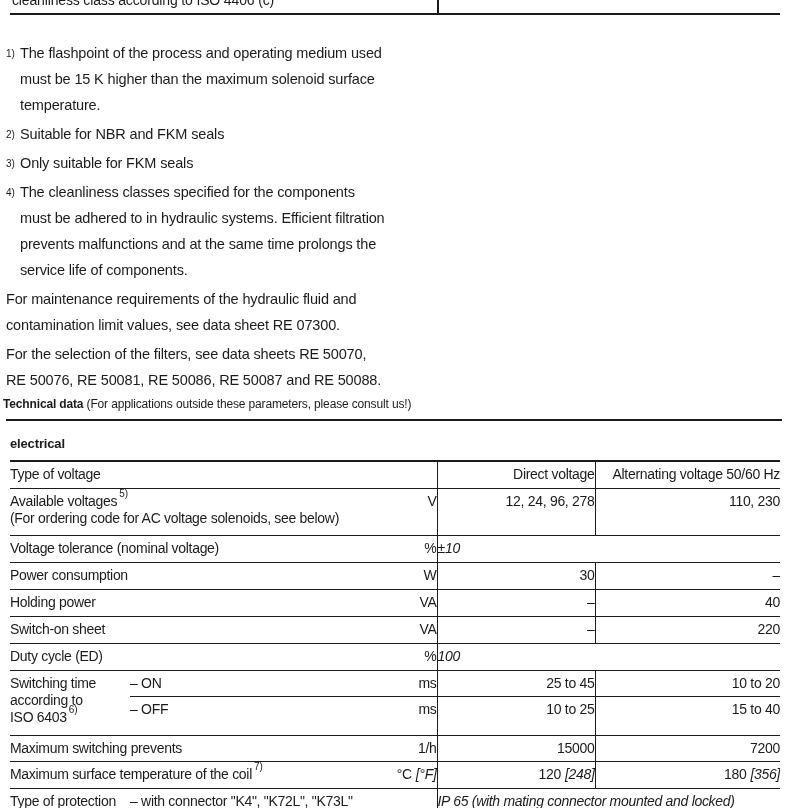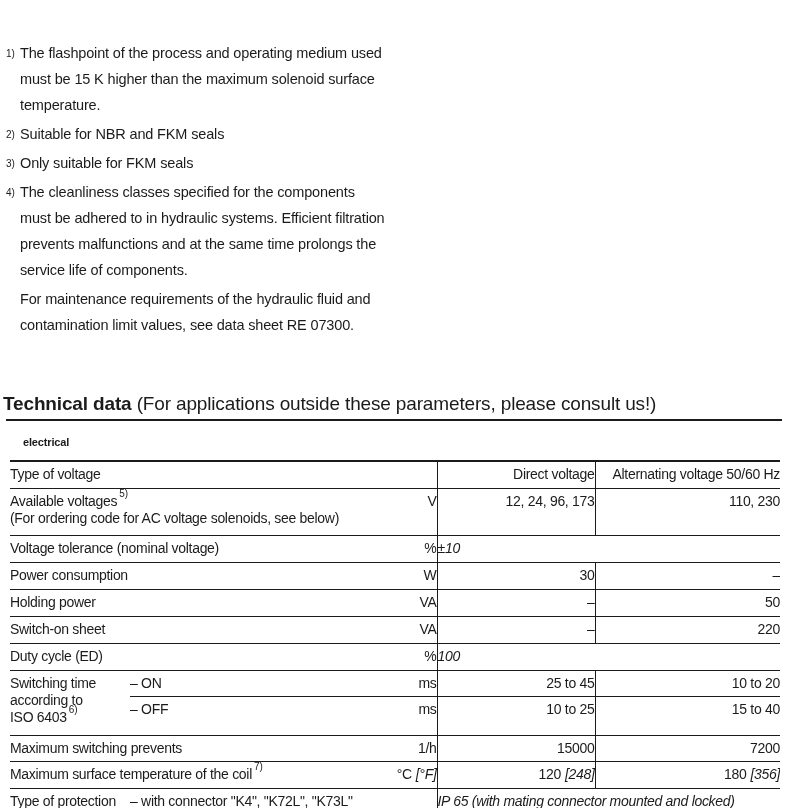--- a/index.html
+++ b/index.html
@@ -17,27 +17,27 @@
     border-bottom: 2px solid #1b1b1b; overflow: hidden;
   }
   .top-frag-label { position: absolute; left: 2px; top: -8px; font-size: 14px; white-space: nowrap; }
   .top-frag-divider { position: absolute; left: 427px; top: 0; width: 2px; height: 13px; background: #1b1b1b; }
 
   
   .footnotes { position: absolute; left: 6px; top: 40px; width: 480px; font-size: 14.5px; line-height: 26px; }
   .fn { position: relative; padding-left: 14px; margin-bottom: 3px; }
   .fn-marker { position: absolute; left: 0; top: 1px; font-size: 10px; }
   .pre { white-space: pre-line; }
-  .note-para { margin: 0 0 3px 14px; }
+  .note-para { margin: 0 0 3px 0; }
 
   
-  .tech-heading { position: absolute; left: 3px; top: 391px; font-size: 19px; line-height: 26px; white-space: nowrap; }
+  .tech-heading { position: absolute; left: 3px; top: 391px; font-size: 12px; line-height: 26px; white-space: nowrap; }
   .tech-heading .bold { font-weight: bold; }
   .heading-rule { position: absolute; left: 6px; top: 419px; width: 776px; height: 2px; background: #1b1b1b; }
-  .section-title { position: absolute; left: 23px; top: 436px; font-size: 11px; font-weight: bold; }
+  .section-title { position: absolute; left: 10px; top: 436px; font-size: 13px; font-weight: bold; }
 
   
   .tech-table {
     position: absolute; left: 10px; top: 460px; width: 770px;
     border-collapse: collapse; table-layout: fixed;
     font-size: 14px; letter-spacing: -0.3px;
     border-top: 2px solid #1b1b1b;
   }
   .tech-table td { vertical-align: top; padding: 4px 0 2px 0; line-height: 17px; overflow: hidden; }
   .tech-table tr.rl > td { border-top: 1.5px solid #1b1b1b; }
@@ -49,20 +49,24 @@
   .span-val { text-align: left; padding-left: 8px; font-style: italic; }
   .prot-label { padding-top: 10px; }
   sup.fnsup { font-size: 10px; position: relative; top: -3px; line-height: 0; margin-left: 2px; letter-spacing: 0; }
   .it { font-style: italic; margin-left: 4px; }
 </style>
 </head>
 <body>
 
 <div class="page">
 
+  <div class="top-frag">
+    <div class="top-frag-label">cleanliness class according to ISO 4406 (c)</div>
+    <div class="top-frag-divider"></div>
+  </div>
 
   <div class="footnotes">
     <div class="fn">
       <span class="fn-marker">1)</span>
       <div class="pre">The flashpoint of the process and operating medium used
 must be 15 K higher than the maximum solenoid surface
 temperature.</div>
     </div>
     <div class="fn">
       <span class="fn-marker">2)</span>
@@ -74,20 +78,22 @@
     </div>
     <div class="fn">
       <span class="fn-marker">4)</span>
       <div class="pre">The cleanliness classes specified for the components
 must be adhered to in hydraulic systems. Efficient filtration
 prevents malfunctions and at the same time prolongs the
 service life of components.</div>
     </div>
     <div class="note-para pre">For maintenance requirements of the hydraulic fluid and
 contamination limit values, see data sheet RE 07300.</div>
+    <div class="note-para pre">For the selection of the filters, see data sheets RE 50070,
+RE 50076, RE 50081, RE 50086, RE 50087 and RE 50088.</div>
   </div>
 
   <div class="tech-heading">
     <span class="bold">Technical data</span>
     <span>(For applications outside these parameters, please consult us!)</span>
   </div>
   <div class="heading-rule"></div>
 
   <div class="section-title">electrical</div>
 
@@ -104,39 +110,39 @@
       <td colspan="3" class="cell-label">Type of voltage</td>
       <td class="col-div center">Direct voltage</td>
       <td class="col-div center">Alternating voltage 50/60 Hz</td>
     </tr>
     <tr class="rl" style="height:47px">
       <td colspan="2" class="cell-label">
         <div><span>Available voltages</span><sup class="fnsup">5)</sup></div>
         <div>(For ordering code for AC voltage solenoids, see below)</div>
       </td>
       <td class="unit">V</td>
-      <td class="col-div center">12, 24, 96, 173</td>
+      <td class="col-div center">12, 24, 96, 278</td>
       <td class="col-div center">110, 230</td>
     </tr>
     <tr class="rl" style="height:27px">
       <td colspan="2" class="cell-label">Voltage tolerance (nominal voltage)</td>
       <td class="unit">%</td>
       <td colspan="2" class="col-div span-val">±10</td>
     </tr>
     <tr class="rl" style="height:27px">
       <td colspan="2" class="cell-label">Power consumption</td>
       <td class="unit">W</td>
       <td class="col-div center">30</td>
       <td class="col-div center">–</td>
     </tr>
     <tr class="rl" style="height:27px">
       <td colspan="2" class="cell-label">Holding power</td>
       <td class="unit">VA</td>
       <td class="col-div center">–</td>
-      <td class="col-div center">50</td>
+      <td class="col-div center">40</td>
     </tr>
     <tr class="rl" style="height:27px">
       <td colspan="2" class="cell-label">Switch-on sheet</td>
       <td class="unit">VA</td>
       <td class="col-div center">–</td>
       <td class="col-div center">220</td>
     </tr>
     <tr class="rl" style="height:27px">
       <td colspan="2" class="cell-label">Duty cycle (ED)</td>
       <td class="unit">%</td>

